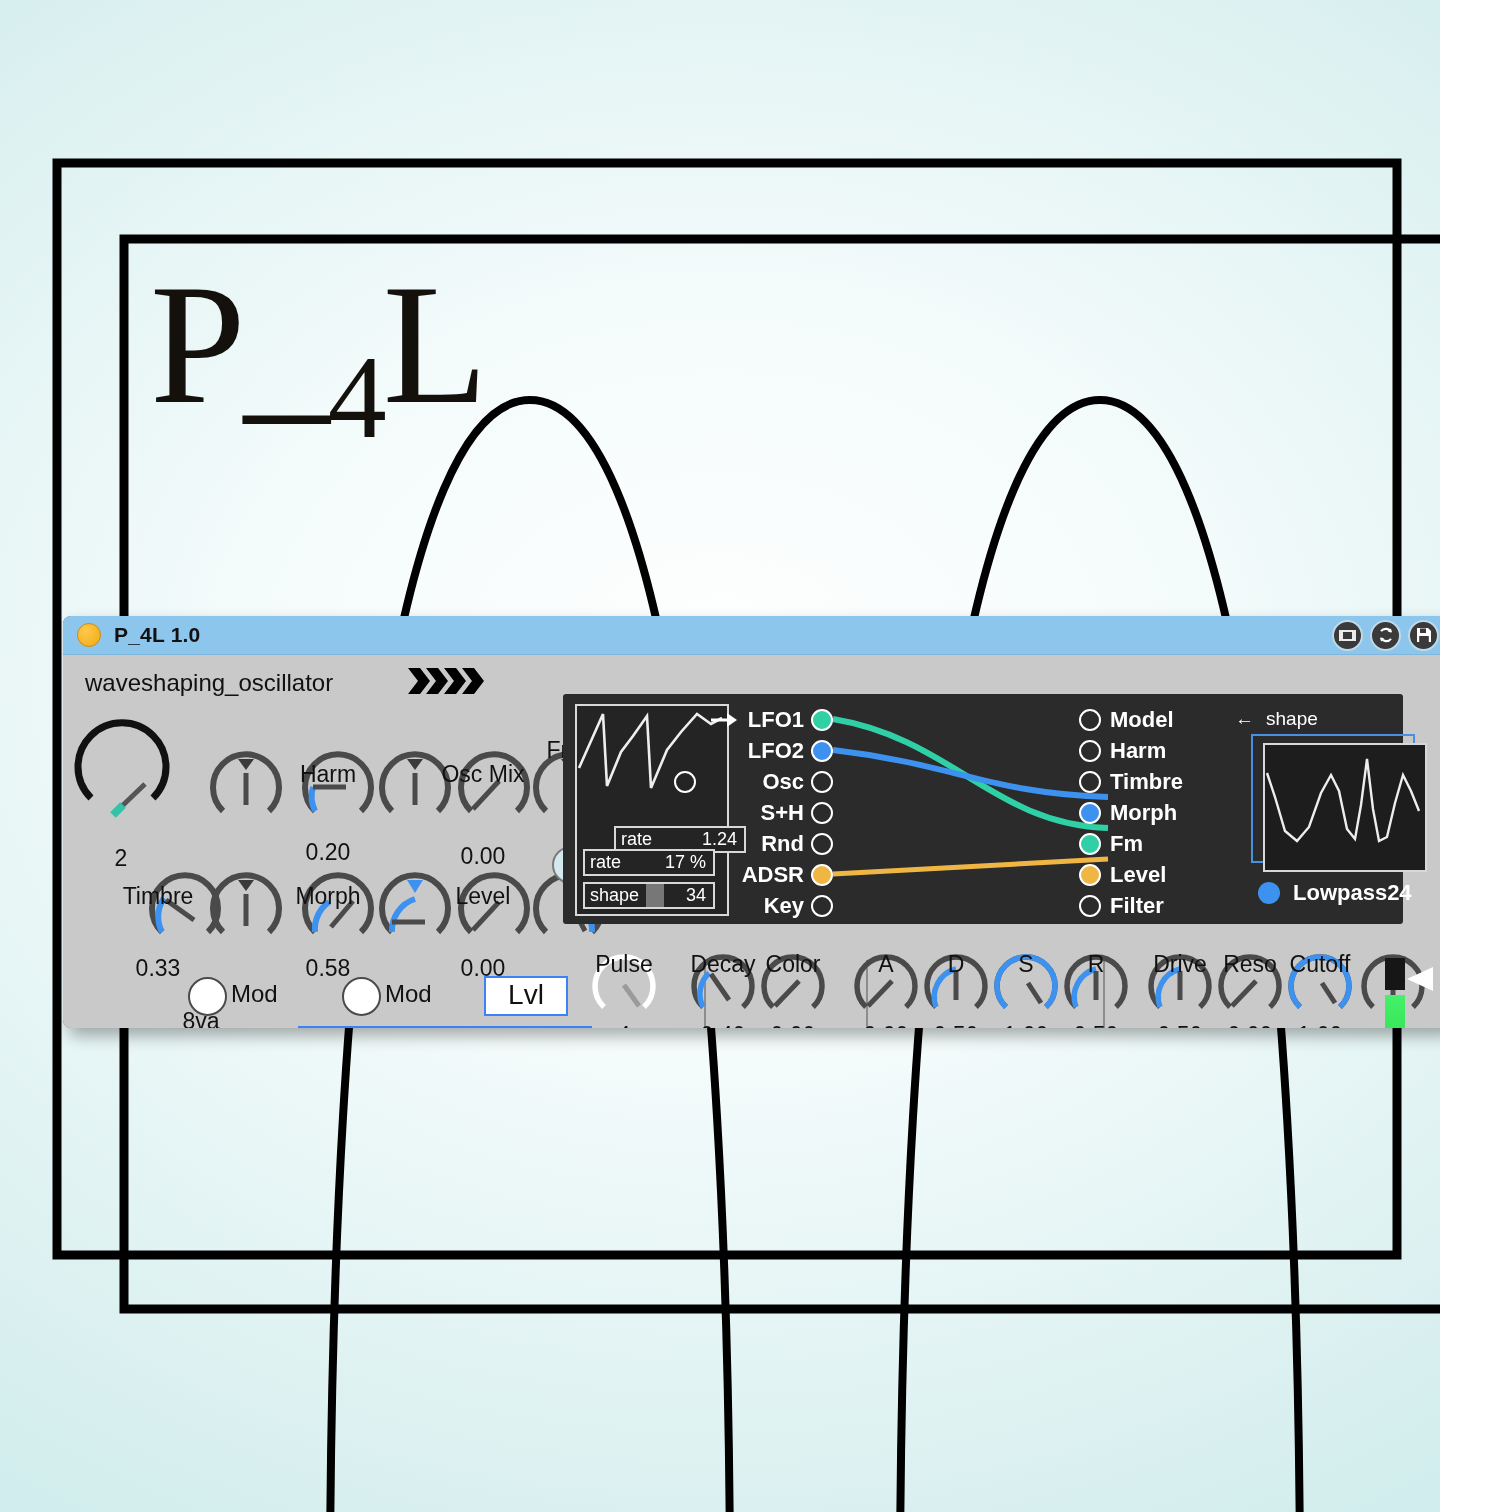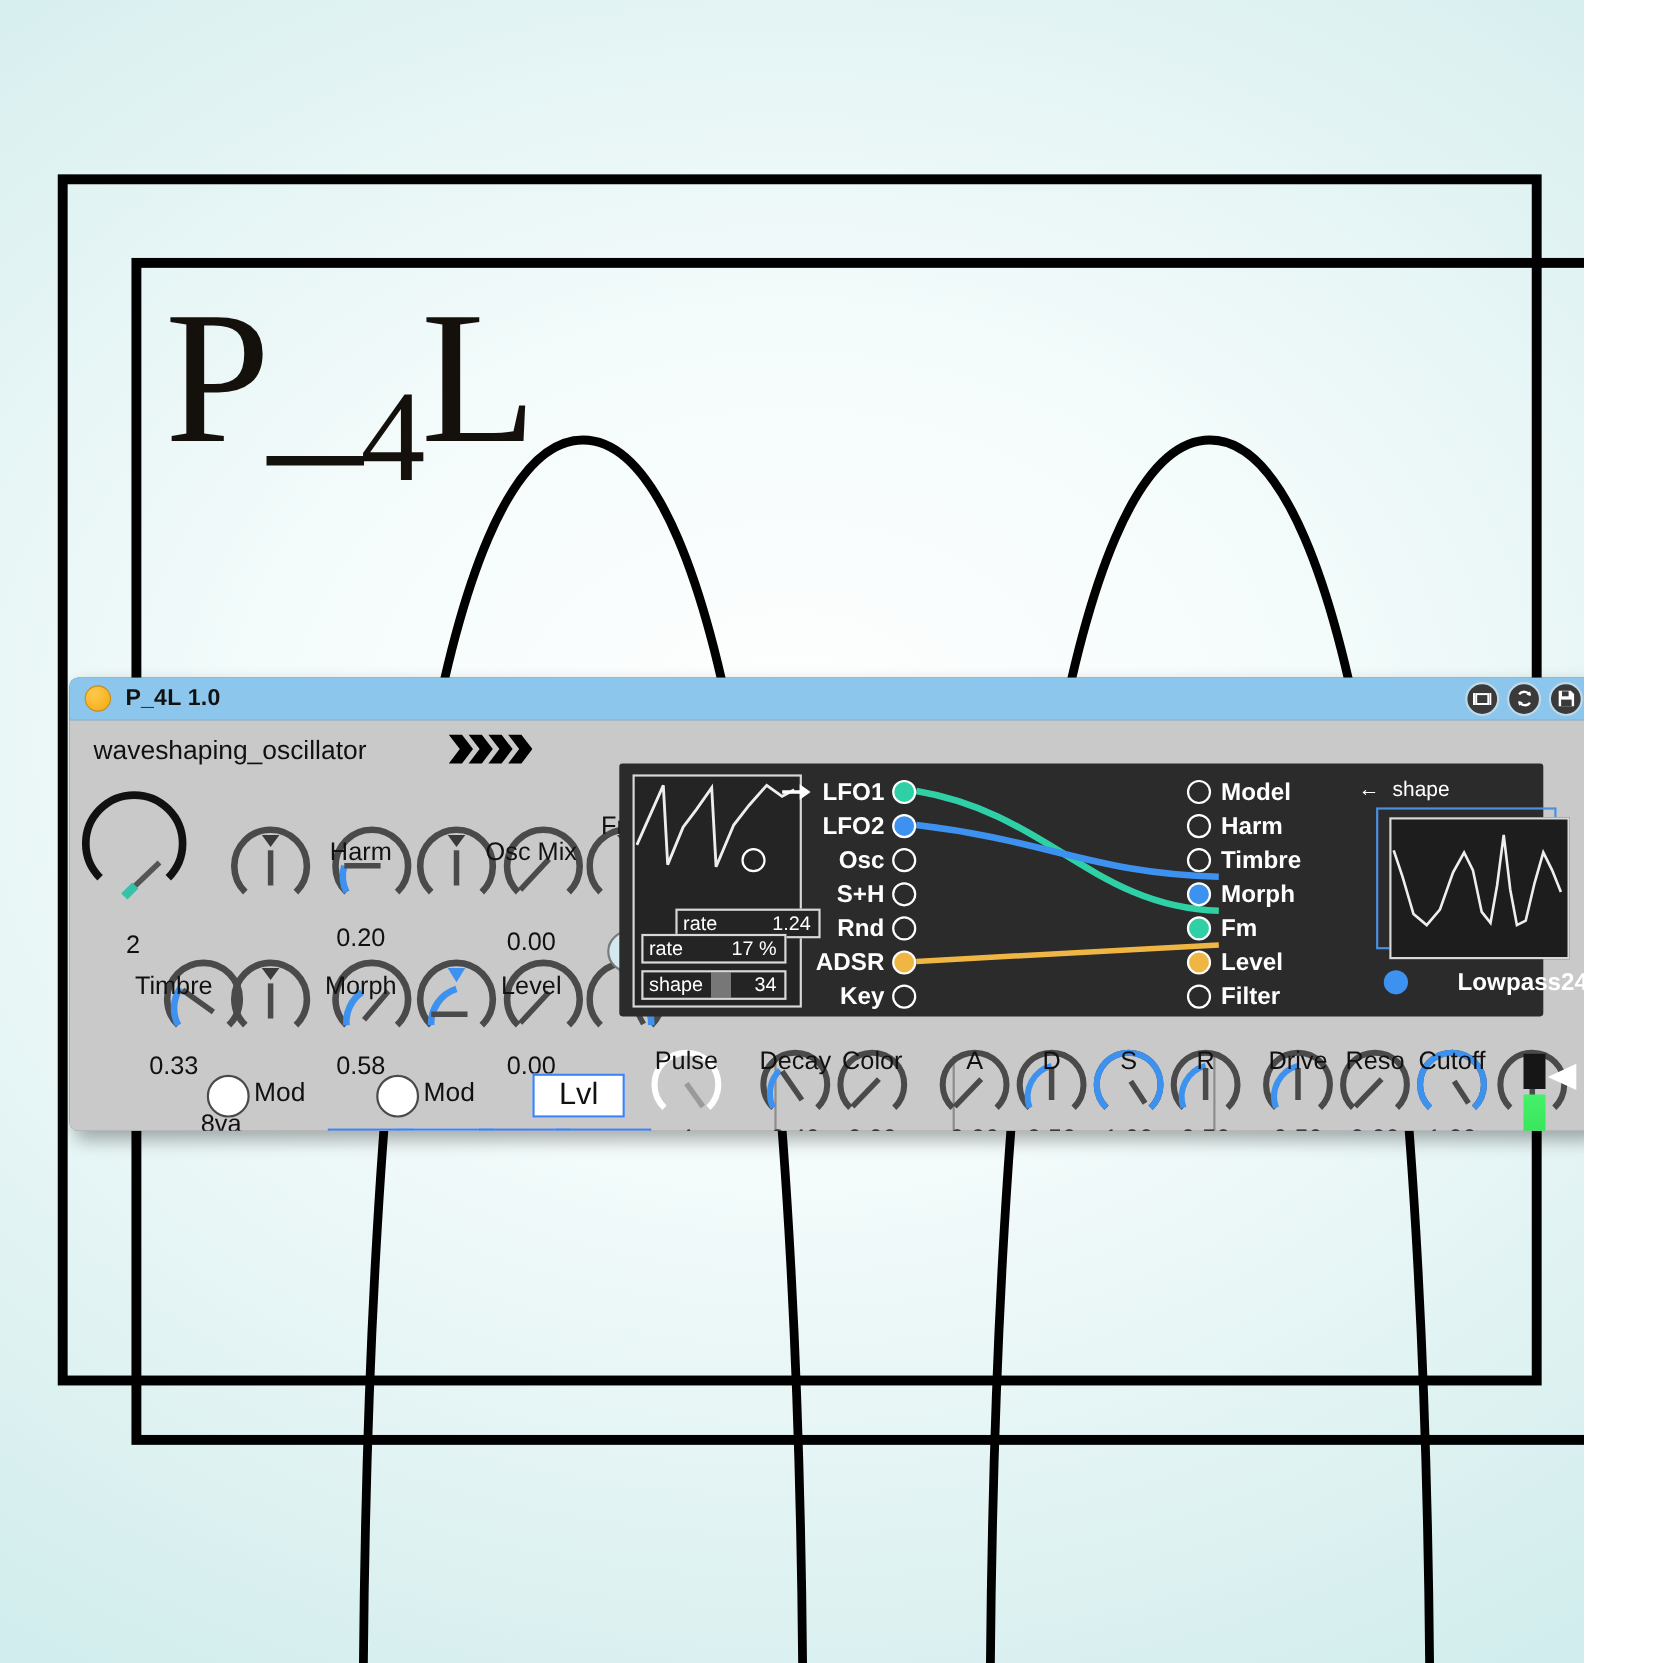--- a/index.html
+++ b/index.html
@@ -77,21 +77,21 @@
   .dstrow{height:31px;display:flex;align-items:center;}
   .dstrow .lbl{color:#fff;font-size:22px;font-weight:bold;margin-left:9px;}
 
   #matrixsvg{position:absolute;left:0;top:0;width:840px;height:230px;pointer-events:none;}
 
   #clearbtn{position:absolute;left:672px;top:14px;color:#fff;font-size:19px;display:flex;align-items:center;gap:12px;}
   #scopeA{position:absolute;left:688px;top:40px;width:160px;height:125px;border:2px solid #4a90e2;}
   #scopeB{position:absolute;left:700px;top:49px;width:160px;height:125px;border:2px solid #d8d8d8;background:#1d1d1d;}
   #filtrow{position:absolute;left:695px;top:186px;display:flex;align-items:center;gap:13px;}
   #filtrow .bdot{width:22px;height:22px;border-radius:50%;background:#3d92f0;}
-  #filtrow .lbl{color:#fff;font-size:22px;font-weight:bold;margin-left:32px;}
+  #filtrow .lbl{color:#fff;font-size:22px;font-weight:bold;}
 
   
   .sep{position:absolute;width:2px;background:#8d8d8d;}
   .btn{border:2px solid #3b82f6;background:#c9c9c9;font-size:28px;color:#111;
        padding:1px 9px 3px;line-height:1.15;}
   .btn.sel{background:#d3e9ed;}
   .btn.white{background:#fff;}
 
   #meterdark{position:absolute;background:#161616;}
   #meterbar{position:absolute;background:linear-gradient(#45f06a,#2ee04f);}

